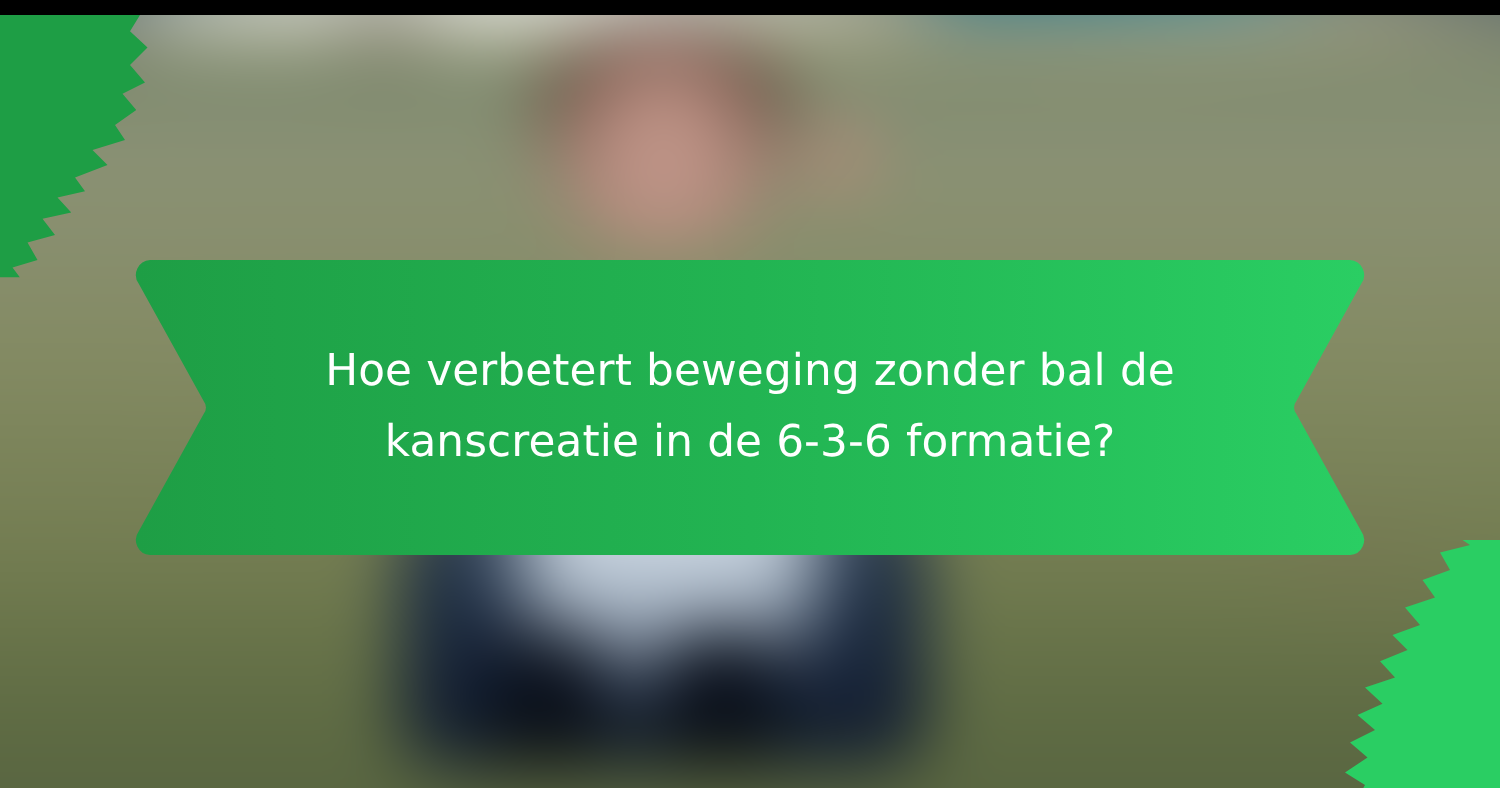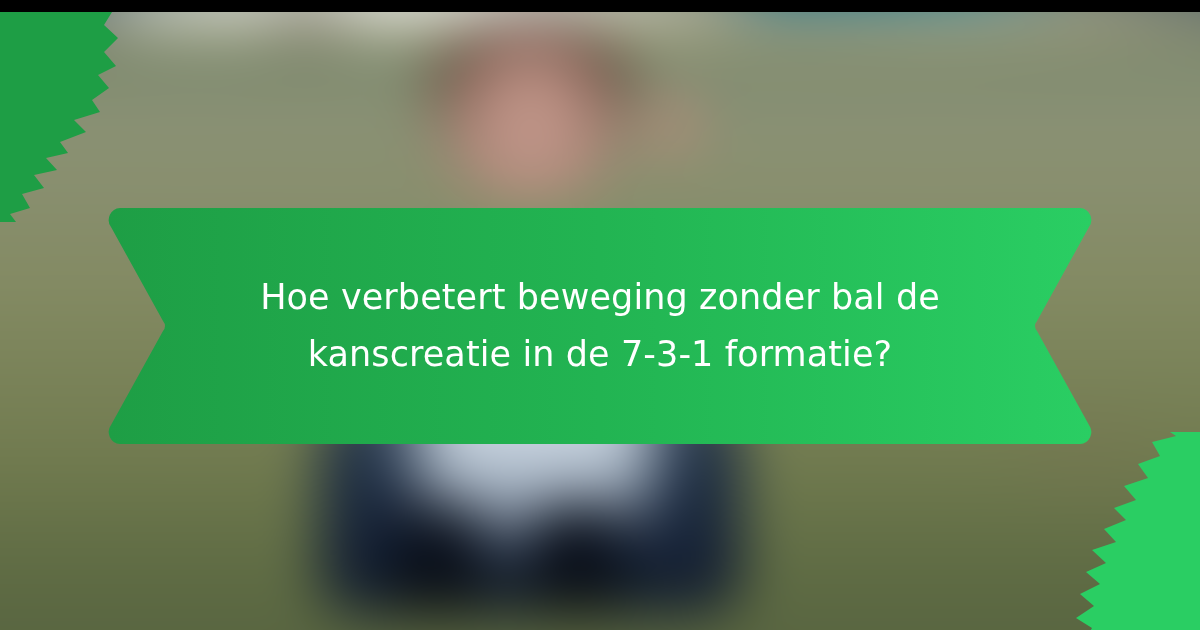--- a/index.html
+++ b/index.html
@@ -236,16 +236,16 @@
         </linearGradient>
       </defs>
       <path d="M12,0 H972 a12,12 0 0 1 9,19 L929,113 a8,8 0 0 0 0,10
                l52,94 a12,12 0 0 1 -9,19 H12 a12,12 0 0 1 -9,-19
                L55,123 a8,8 0 0 0 0,-10 L3,19 A12,12 0 0 1 12,0 Z" fill="url(#ribbonGrad)"></path>
     </svg>
   </div>
 
   <div class="ribbon-text">
     <div class="ribbon-line">Hoe verbetert beweging zonder bal de</div>
-    <div class="ribbon-line">kanscreatie in de 7-3-1 formatie?</div>
+    <div class="ribbon-line">kanscreatie in de 6-3-6 formatie?</div>
   </div>
 
 </div>
 
 </body></html>

